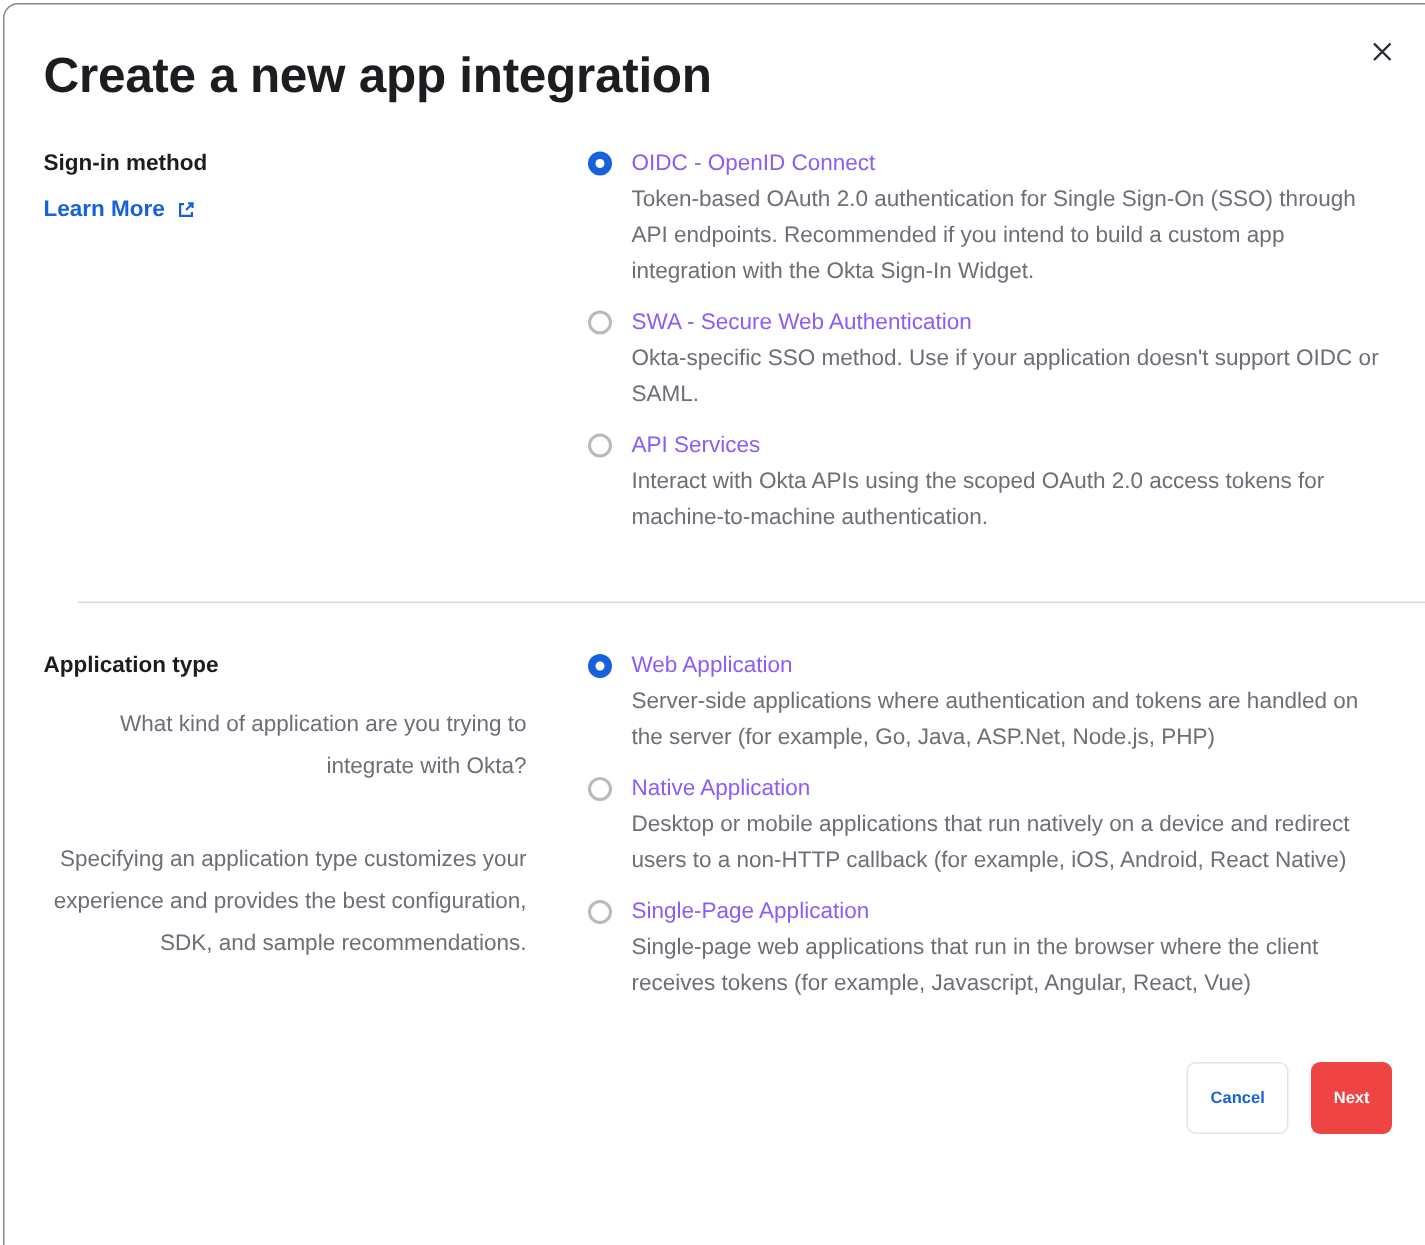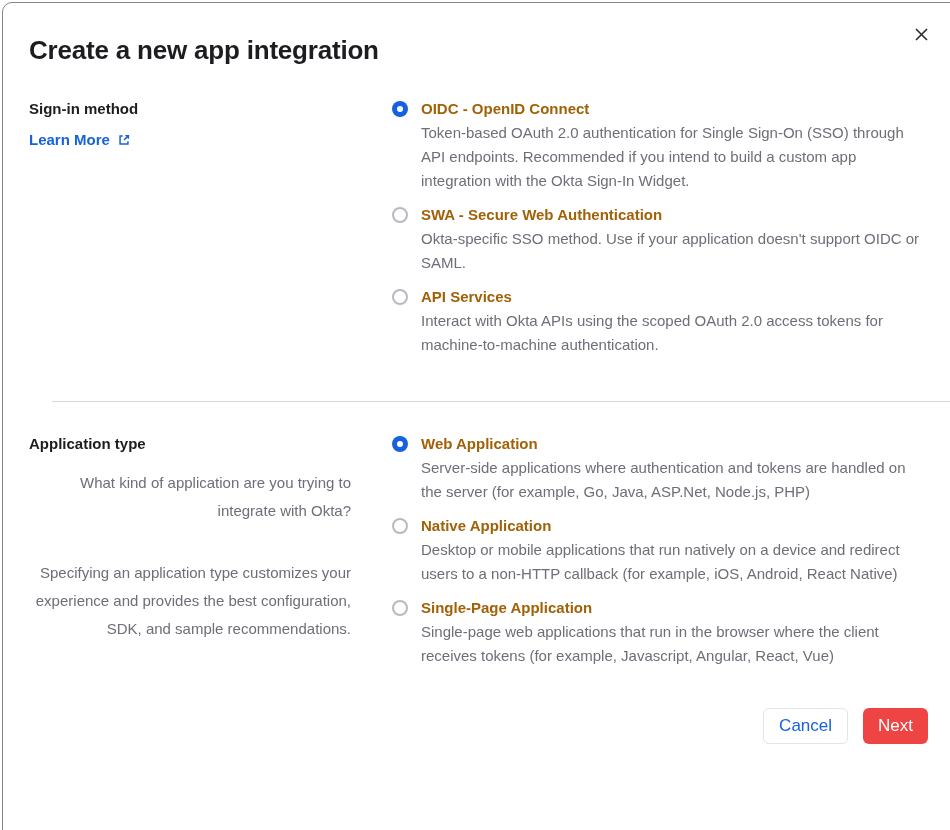--- a/index.html
+++ b/index.html
@@ -16,21 +16,21 @@
     width: 990px;   
     height: 860px;  
     background: #ffffff;
     border: 1px solid #85858d;
     border-radius: 10px;
   }
   .content { width: 925px; padding-left: 26px; position: relative; }
 
   .modal-header { padding-top: 32px; margin-bottom: 32px; }
   .modal-title {
-    font-size: 26px; font-weight: 700; color: #1d1d21;
+    font-size: 33px; font-weight: 700; color: #1d1d21;
     letter-spacing: -0.2px; line-height: 30px;
   }
   .close-btn {
     position: absolute; top: 18px; left: 905px;
     width: 26px; height: 26px;
     display: flex; align-items: center; justify-content: center;
     cursor: pointer; background: none; border: none;
   }
 
   .section {
@@ -62,39 +62,39 @@
     cursor: pointer; position: relative;
   }
   .radio.selected { border: none; background: #1662dd; }
   .radio.selected::after {
     content: ""; position: absolute;
     left: 5px; top: 5px; width: 6px; height: 6px;
     border-radius: 50%; background: #ffffff;
   }
   .option-body { max-width: 502px; }
   .option-label {
-    font-size: 15px; font-weight: 700; color: #a16207; line-height: 24px;
+    font-size: 15px; font-weight: 400; color: #8b5cf6; line-height: 24px;
     cursor: pointer;
   }
   .option-desc { font-size: 15px; color: #6e6e78; line-height: 24px; }
 
   .divider {
     border: none; border-top: 1px solid #d7d7dc;
     margin: 34px 0 30px 23px; width: 903px;
   }
 
   .modal-footer {
     margin-top: 30px;
     display: flex; justify-content: flex-end; align-items: center; gap: 15px;
     padding-right: 0;
   }
   .btn {
-    height: 36px; border-radius: 6px;
+    height: 48px; border-radius: 6px;
     font-family: "Liberation Sans", sans-serif;
-    font-size: 17px; font-weight: 400;
+    font-size: 11px; font-weight: 700;
     cursor: pointer; display: inline-flex; align-items: center;
     padding: 0 15px;
   }
   .btn-cancel { background: #ffffff; color: #1662dd; border: 1px solid #e3e3e8; }
   .btn-next { background: #ef4444; color: #ffffff; border: none; }
 </style>
 </head>
 <body>
 
 <div class="modal">

